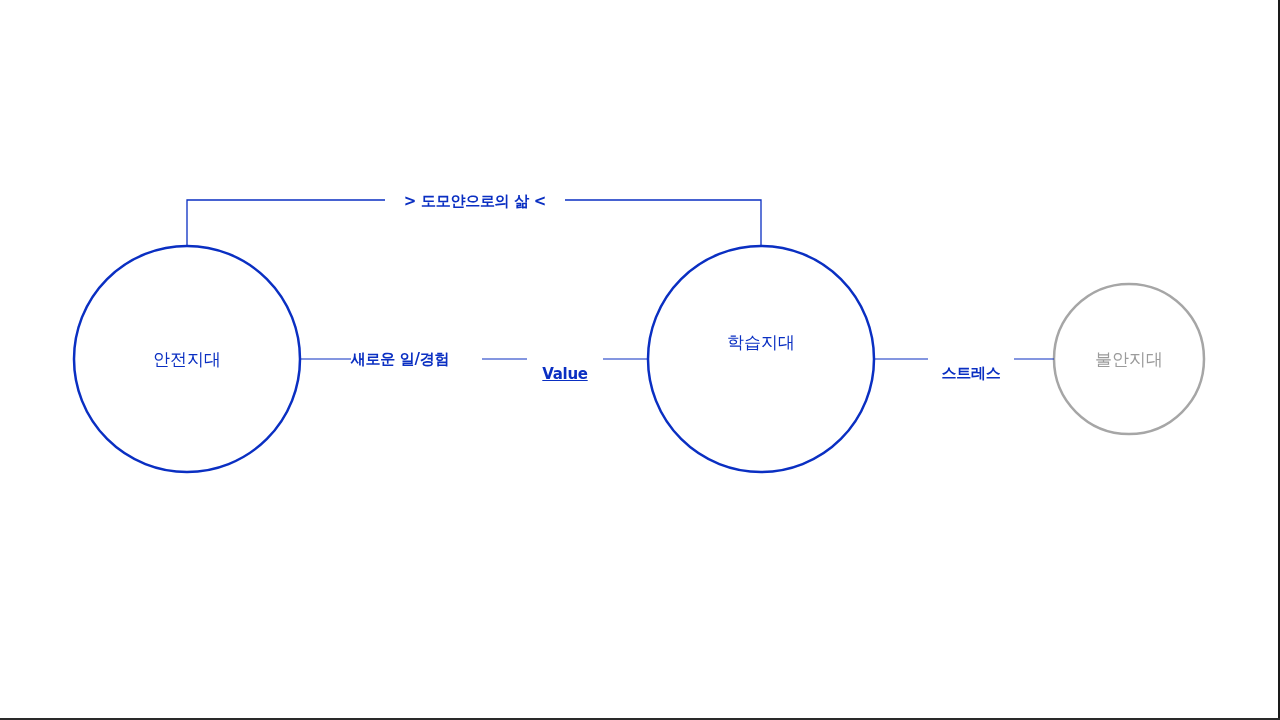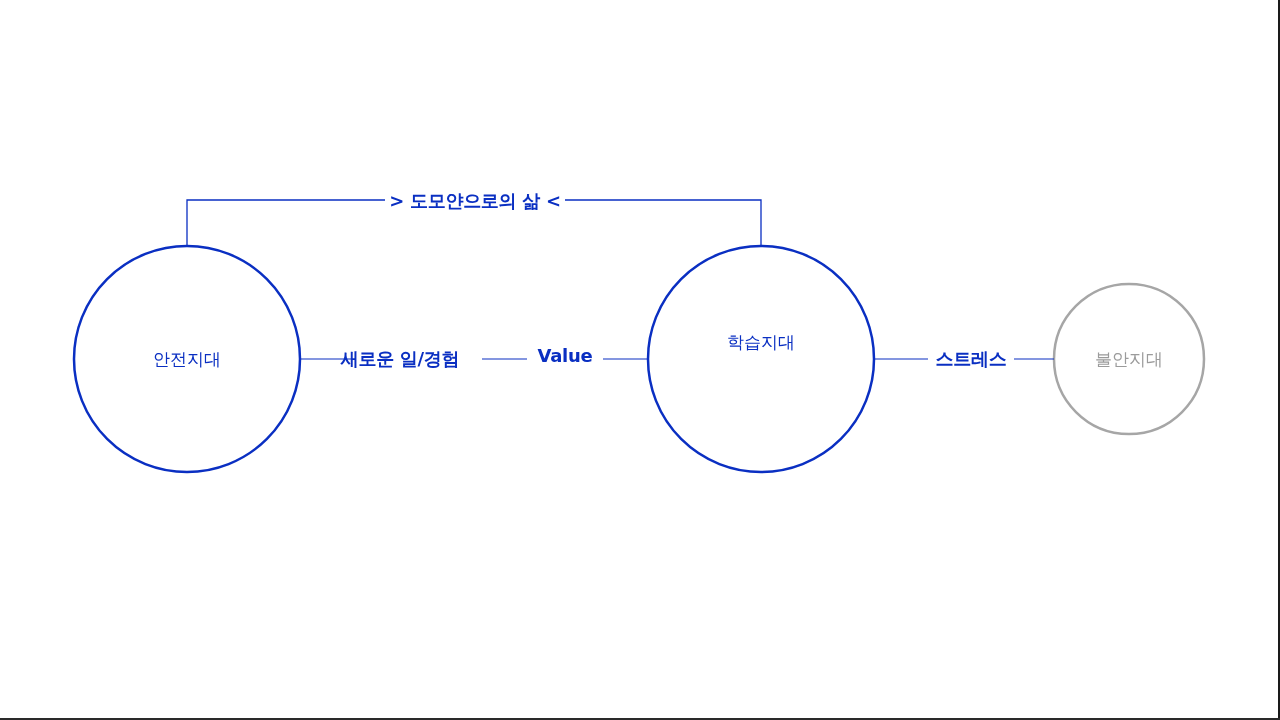--- a/index.html
+++ b/index.html
@@ -14,21 +14,21 @@
     }
     .frame-bottom {
       position: absolute; left: 0; bottom: 0; width: 1280px; height: 2px; background: #2a2a2a;
     }
     svg.lines { position: absolute; left: 0; top: 0; }
     .label {
       position: absolute; white-space: nowrap;
       transform: translate(-50%, -50%);
       color: #0a2fc2;
     }
-    .label.bold { font-weight: bold; font-size: 18px; letter-spacing: -0.3px; }
+    .label.bold { font-weight: bold; font-size: 15px; letter-spacing: -0.3px; }
     .label.zone { font-size: 17px; }
     .label.zone.muted { color: #9b9b9b; text-align: right; }
     .label .chev { font-weight: bold; }
   </style>
 </head>
 <body>
 
 <svg class="lines" width="1280" height="720">
 
   <polyline points="187,246 187,200 385,200" fill="none" stroke="#0a2fc2" stroke-width="1.3"></polyline>
@@ -49,17 +49,17 @@
   <span class="chev">&gt;</span>
   <span>도모얀으로의 삶</span>
   <span class="chev">&lt;</span>
 </div>
 
 <div class="label zone" style="left:187px; top:359px;">안전지대</div>
 <div class="label zone" style="left:761px; top:342px;">학습지대</div>
 <div class="label zone muted" style="left:1129px; top:359px;">불안지대</div>
 
 <div class="label bold" style="left:400px; top:359px;">새로운 일/경험</div>
-<div class="label bold" style="left:565px; top:355px;">Value</div>
-<div class="label bold" style="left:971px; top:359px;">스트레스</div>
+<div class="label bold" style="left:565px; top:374px;text-decoration:underline;">Value</div>
+<div class="label bold" style="left:971px; top:373px;">스트레스</div>
 
 <div class="frame-right"></div>
 <div class="frame-bottom"></div>
 
 </body></html>

